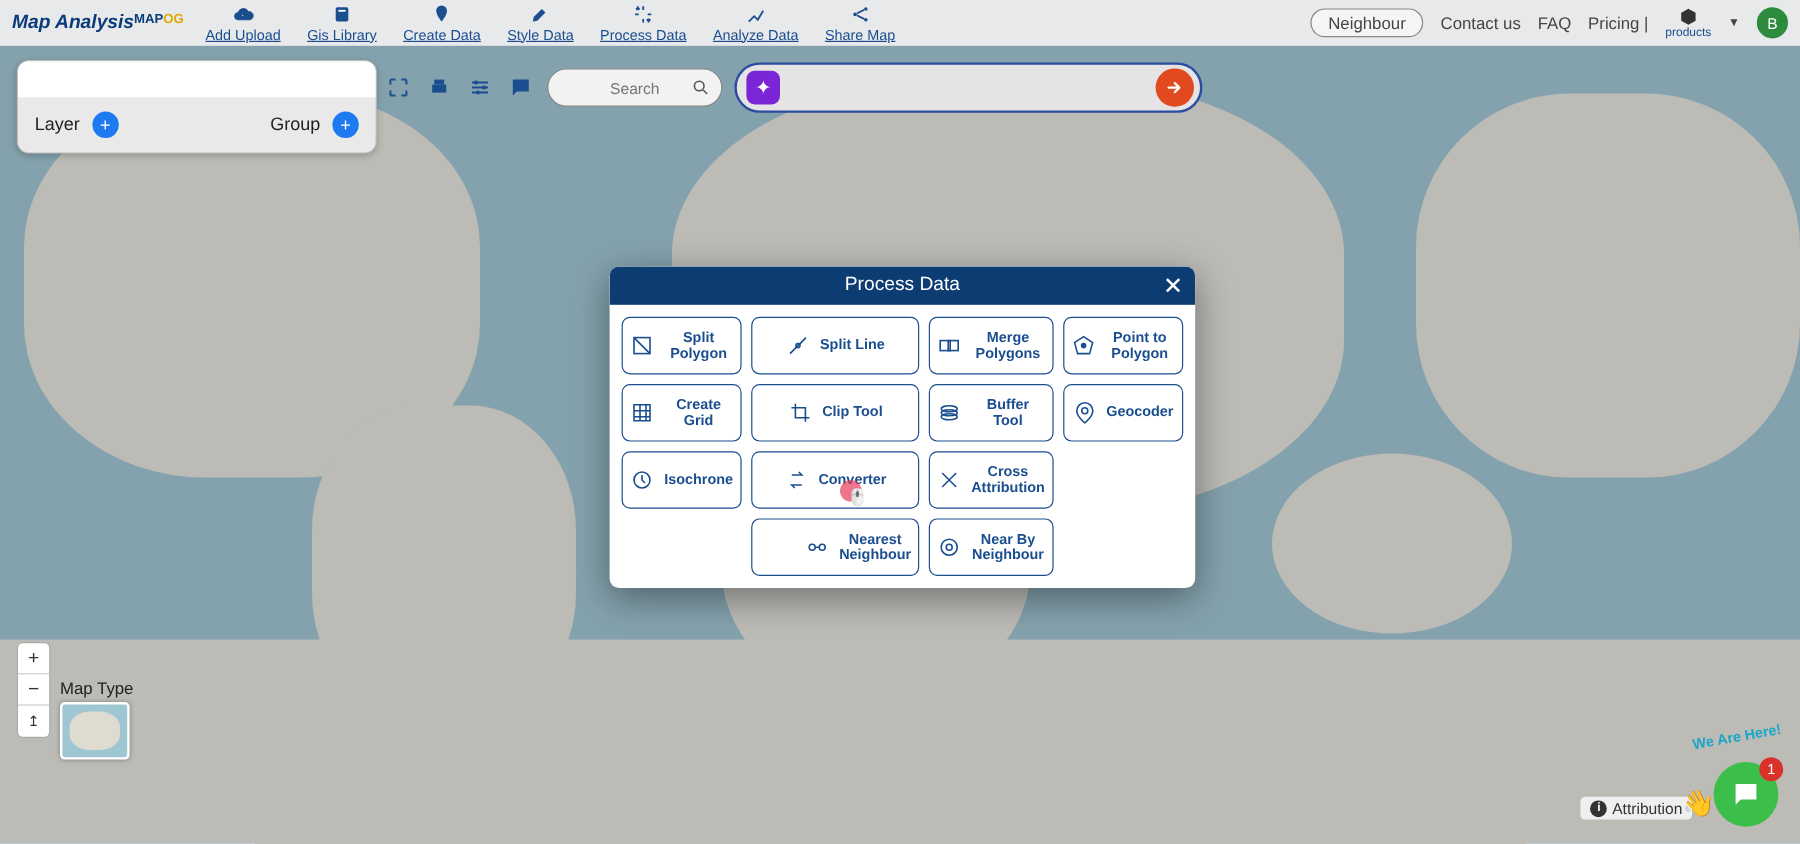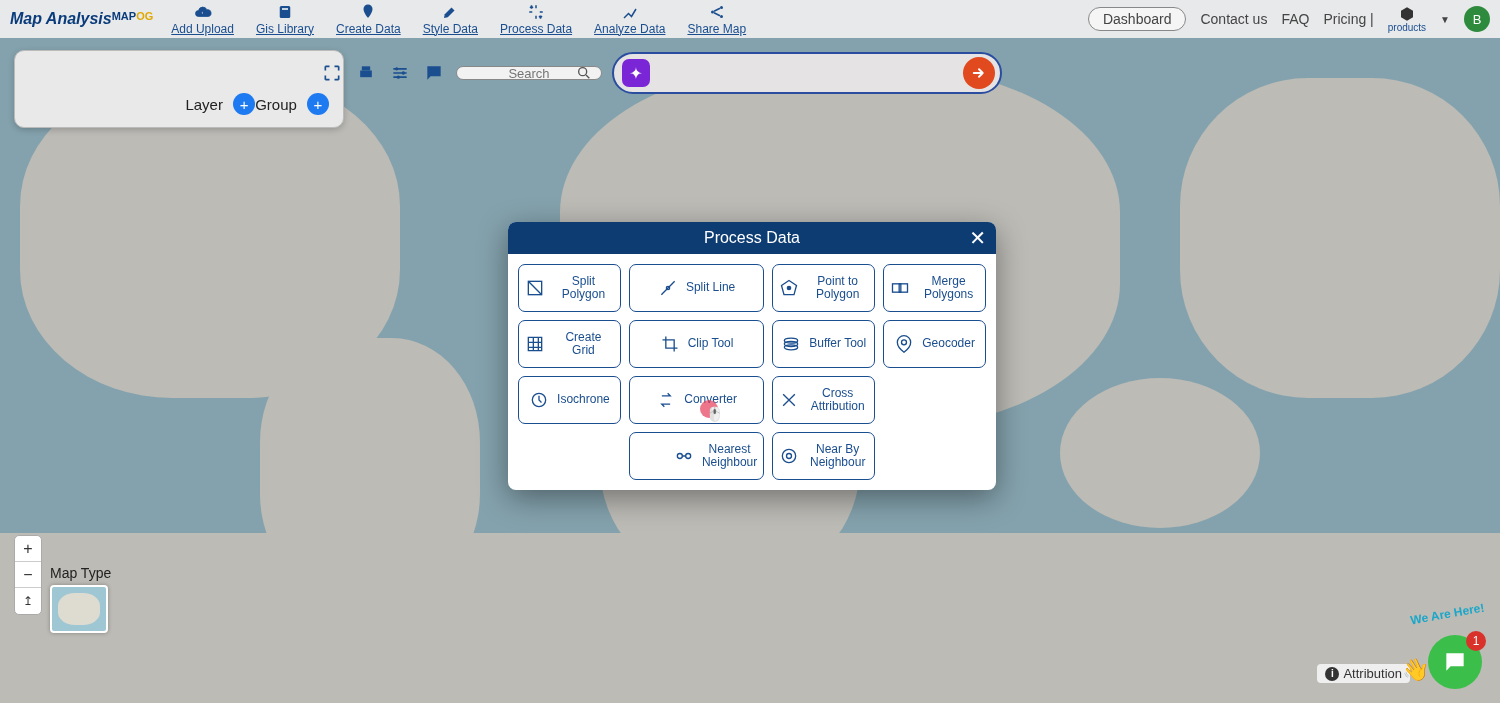--- a/index.html
+++ b/index.html
@@ -30,35 +30,35 @@
   
   .mapwrap { position: absolute; inset: 38px 0 0 0; overflow: hidden; }
   .mapbg { position: absolute; inset: 0; background: #8bb9c9; }
   .land { position: absolute; background: #e0dfd7; border-radius: 40%; }
 
   
   .dim { position: absolute; inset: 0; background: rgba(120,120,120,0.35); z-index: 15; }
 
   
   .layerpanel {
-    position: absolute; top: 50px; left: 14px; width: 330px; height: 78px;
+    position: absolute; top: 50px; left: 14px; width: 300px; height: 78px;
     background: #e9e9e9; border: 1px solid #bbb; border-radius: 10px; z-index: 30;
-    display: flex; flex-direction: column; box-shadow: 0 2px 6px rgba(0,0,0,.2); align-items: flex-end;
+    display: flex; flex-direction: column; box-shadow: 0 2px 6px rgba(0,0,0,.2);
   }
   .layerpanel .seg { height: 30px; background: #fff; border-radius: 9px 9px 0 0; }
   .layerpanel .row { flex: 1; display: flex; align-items: center; justify-content: space-between; padding: 0 14px; font-size: 15px; color: #222; }
   .plus { width: 22px; height: 22px; border-radius: 50%; background: #1d7af0; color: #fff; display: inline-flex; align-items: center; justify-content: center; font-size: 15px; margin-left: 6px; cursor: pointer; }
 
   
   .toolcluster {
     position: absolute; top: 52px; left: 320px; z-index: 30; display: flex; align-items: center; gap: 10px;
   }
   .tinybtn { width: 24px; height: 24px; display: flex; align-items: center; justify-content: center; color: #1a4e8f; cursor: pointer; }
   .tinybtn svg { width: 20px; height: 20px; fill: #1a4e8f; }
-  .searchpill { border: 1px solid #888; border-radius: 18px; background: #f2f2f2; height: 14px; width: 146px; display: flex; align-items: center; justify-content: center; position: relative; }
+  .searchpill { border: 1px solid #888; border-radius: 18px; background: #f2f2f2; height: 32px; width: 146px; display: flex; align-items: center; justify-content: center; position: relative; }
   .searchpill input { border: none; background: transparent; width: 90px; text-align: center; font-size: 13px; outline: none; }
   .searchpill .mag { position: absolute; right: 9px; width: 16px; height: 16px; fill: #555; }
 
   .bigsearch {
     border: 2px solid #2a4da0; border-radius: 22px; background: #e5e3e3; height: 42px; width: 390px;
     display: flex; align-items: center; padding: 0 5px 0 8px; gap: 8px;
   }
   .spark { width: 28px; height: 28px; border-radius: 7px; background: #7a25d6; color: #fff;
            display: flex; align-items: center; justify-content: center; font-size: 16px; }
   .bigsearch input { flex: 1; border: none; background: transparent; outline: none; font-size: 14px; }
@@ -95,21 +95,21 @@
   }
   .modal .mhead .close { position: absolute; right: 10px; top: 4px; font-size: 20px; cursor: pointer; color: #fff; }
   .modal .grid { padding: 10px; display: grid; grid-template-columns: repeat(4, 1fr); gap: 8px; }
   .tool {
     border: 1px solid #1a4e8f; border-radius: 7px; height: 48px; display: flex; align-items: center;
     justify-content: center; gap: 8px; cursor: pointer; background: #fff; padding: 0 6px;
   }
   .tool .ticon { width: 20px; height: 20px; flex-shrink: 0; }
   .tool .ticon svg { width: 20px; height: 20px; fill: none; stroke: #1a4e8f; stroke-width: 1.6; }
   .tool span { font-size: 12px; color: #1a4e8f; text-align: center; line-height: 1.1; }
-  .row4 { grid-template-columns: repeat(4, 1fr); }
+  .row4 { grid-template-columns: repeat(4, 1fr); font-weight: bold; }
   .grid .shift { grid-column: 2 / span 1; padding-left: 44px; }
 
   
   .cursor-dot { position: absolute; left: 700px; top: 400px; width: 18px; height: 18px; border-radius: 50%; background: rgba(230,60,90,.7); z-index: 60; pointer-events: none; }
   .cursor-ptr { position: absolute; left: 706px; top: 406px; z-index: 61; pointer-events: none; font-size: 14px; }
 </style>
 </head>
 <body>
 
 <div class="topbar">
@@ -163,21 +163,21 @@
           <circle cx="6" cy="12" r="2" fill="#1a4e8f"></circle>
           <circle cx="18" cy="6" r="2" fill="#1a4e8f"></circle>
           <circle cx="18" cy="18" r="2" fill="#1a4e8f"></circle>
           <path d="M8 11l8-4M8 13l8 4" stroke="#1a4e8f" stroke-width="2"></path>
         </svg>
       <span>Share Map</span>
     </div>
   </div>
 
   <div class="rightnav">
-    <div class="pill">Dashboard</div>
+    <div class="pill">Neighbour</div>
     <div class="link">Contact us</div>
     <div class="link">FAQ</div>
     <div class="link">Pricing |</div>
     <div class="prodicon">
       <svg viewBox="0 0 24 24">
           <path d="M12 2l9 5v10l-9 5-9-5V7l9-5z" fill="#333"></path>
         </svg>
       <span>products</span>
     </div>
     <span class="caret">▼</span>
@@ -299,31 +299,31 @@
     </div>
     <div class="tool">
       <span class="ticon"><svg viewBox="0 0 24 24">
             <path d="M4 20L20 4"></path>
             <circle cx="12" cy="12" r="2"></circle>
           </svg></span>
       <span>Split Line</span>
     </div>
     <div class="tool">
       <span class="ticon"><svg viewBox="0 0 24 24">
+            <rect x="3" y="7" width="10" height="10"></rect>
+            <rect x="11" y="7" width="10" height="10"></rect>
+          </svg></span>
+      <span>Merge Polygons</span>
+    </div>
+    <div class="tool">
+      <span class="ticon"><svg viewBox="0 0 24 24">
             <polygon points="12,3 21,9 18,20 6,20 3,9"></polygon>
             <circle cx="12" cy="12" r="2" fill="#1a4e8f"></circle>
           </svg></span>
       <span>Point to Polygon</span>
-    </div>
-    <div class="tool">
-      <span class="ticon"><svg viewBox="0 0 24 24">
-            <rect x="3" y="7" width="10" height="10"></rect>
-            <rect x="11" y="7" width="10" height="10"></rect>
-          </svg></span>
-      <span>Merge Polygons</span>
     </div>
 
     <div class="tool">
       <span class="ticon"><svg viewBox="0 0 24 24">
             <path d="M4 4h16v16H4zM4 10h16M4 16h16M10 4v16M16 4v16"></path>
           </svg></span>
       <span>Create Grid</span>
     </div>
     <div class="tool">
       <span class="ticon"><svg viewBox="0 0 24 24">

